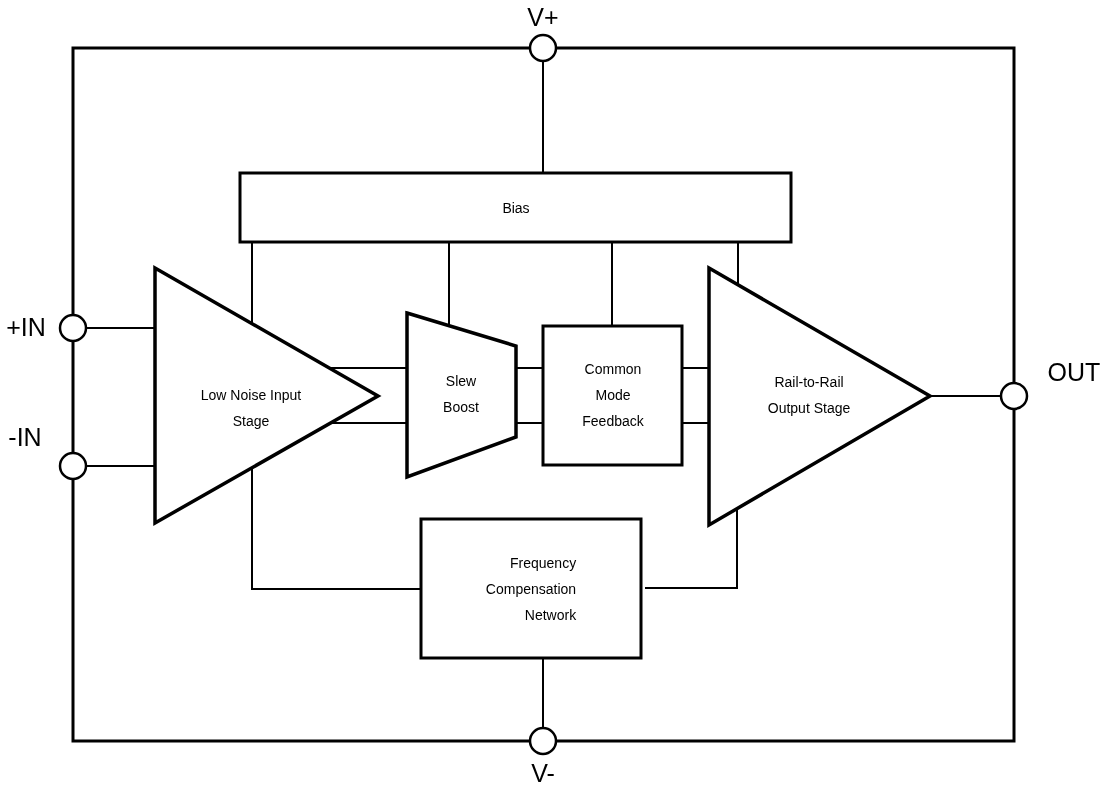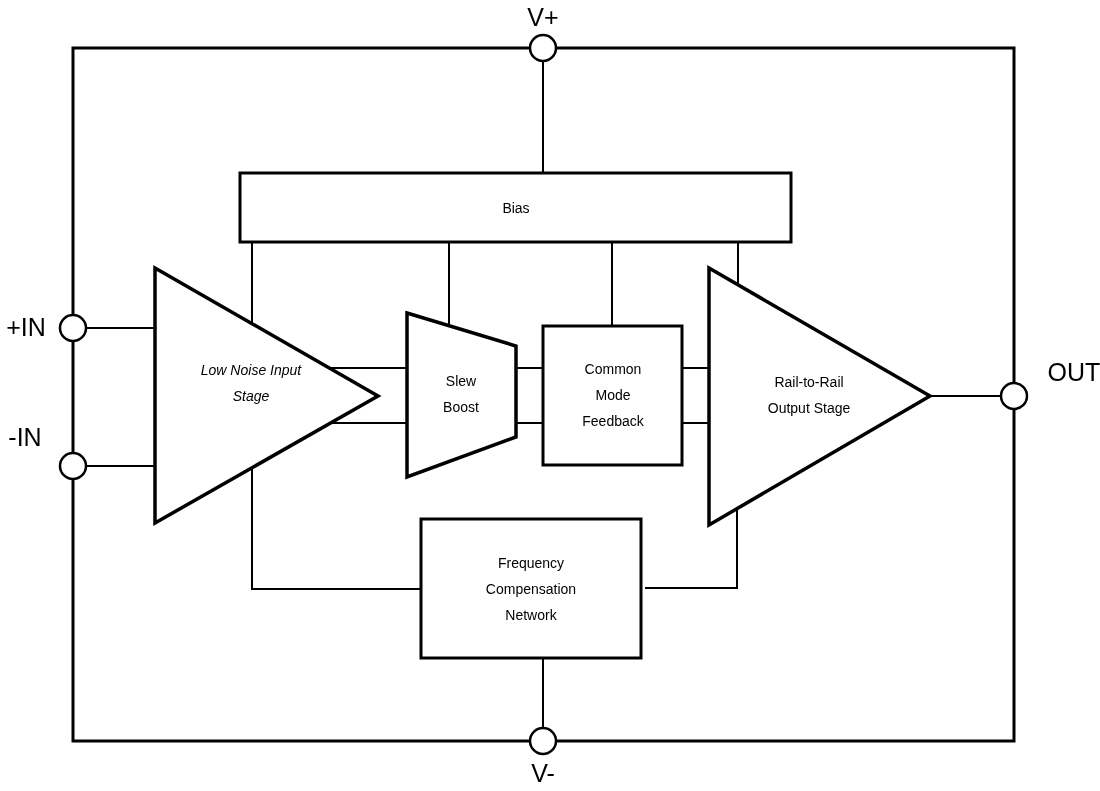--- a/index.html
+++ b/index.html
@@ -79,26 +79,26 @@
     </g>
   </svg>
 
   <div class="lbl terminal-lbl" style="left:543px; top:17px;">V+</div>
   <div class="lbl terminal-lbl" style="left:26px; top:327px;text-align:center;">+IN</div>
   <div class="lbl terminal-lbl" style="left:25px; top:437px;">-IN</div>
   <div class="lbl terminal-lbl" style="left:1074px; top:372px;">OUT</div>
   <div class="lbl terminal-lbl" style="left:543px; top:773px;">V-</div>
 
   <div class="lbl" style="left:516px; top:208px;">Bias</div>
-  <div class="lbl" style="left:251px; top:383px;font-style:italic;">Low Noise Input
+  <div class="lbl" style="left:251px; top:408px;">Low Noise Input
 Stage</div>
   <div class="lbl" style="left:461px; top:394px;text-align:center;">Slew
 Boost</div>
   <div class="lbl" style="left:809px; top:395px;">Rail-to-Rail
 Output Stage</div>
   <div class="lbl" style="left:613px; top:395px;">Common
 Mode
 Feedback</div>
-  <div class="lbl" style="left:531px; top:589px;">Frequency
+  <div class="lbl" style="left:531px; top:589px;text-align:right;">Frequency
 Compensation
 Network</div>
 
 </div>
 
 </body></html>

